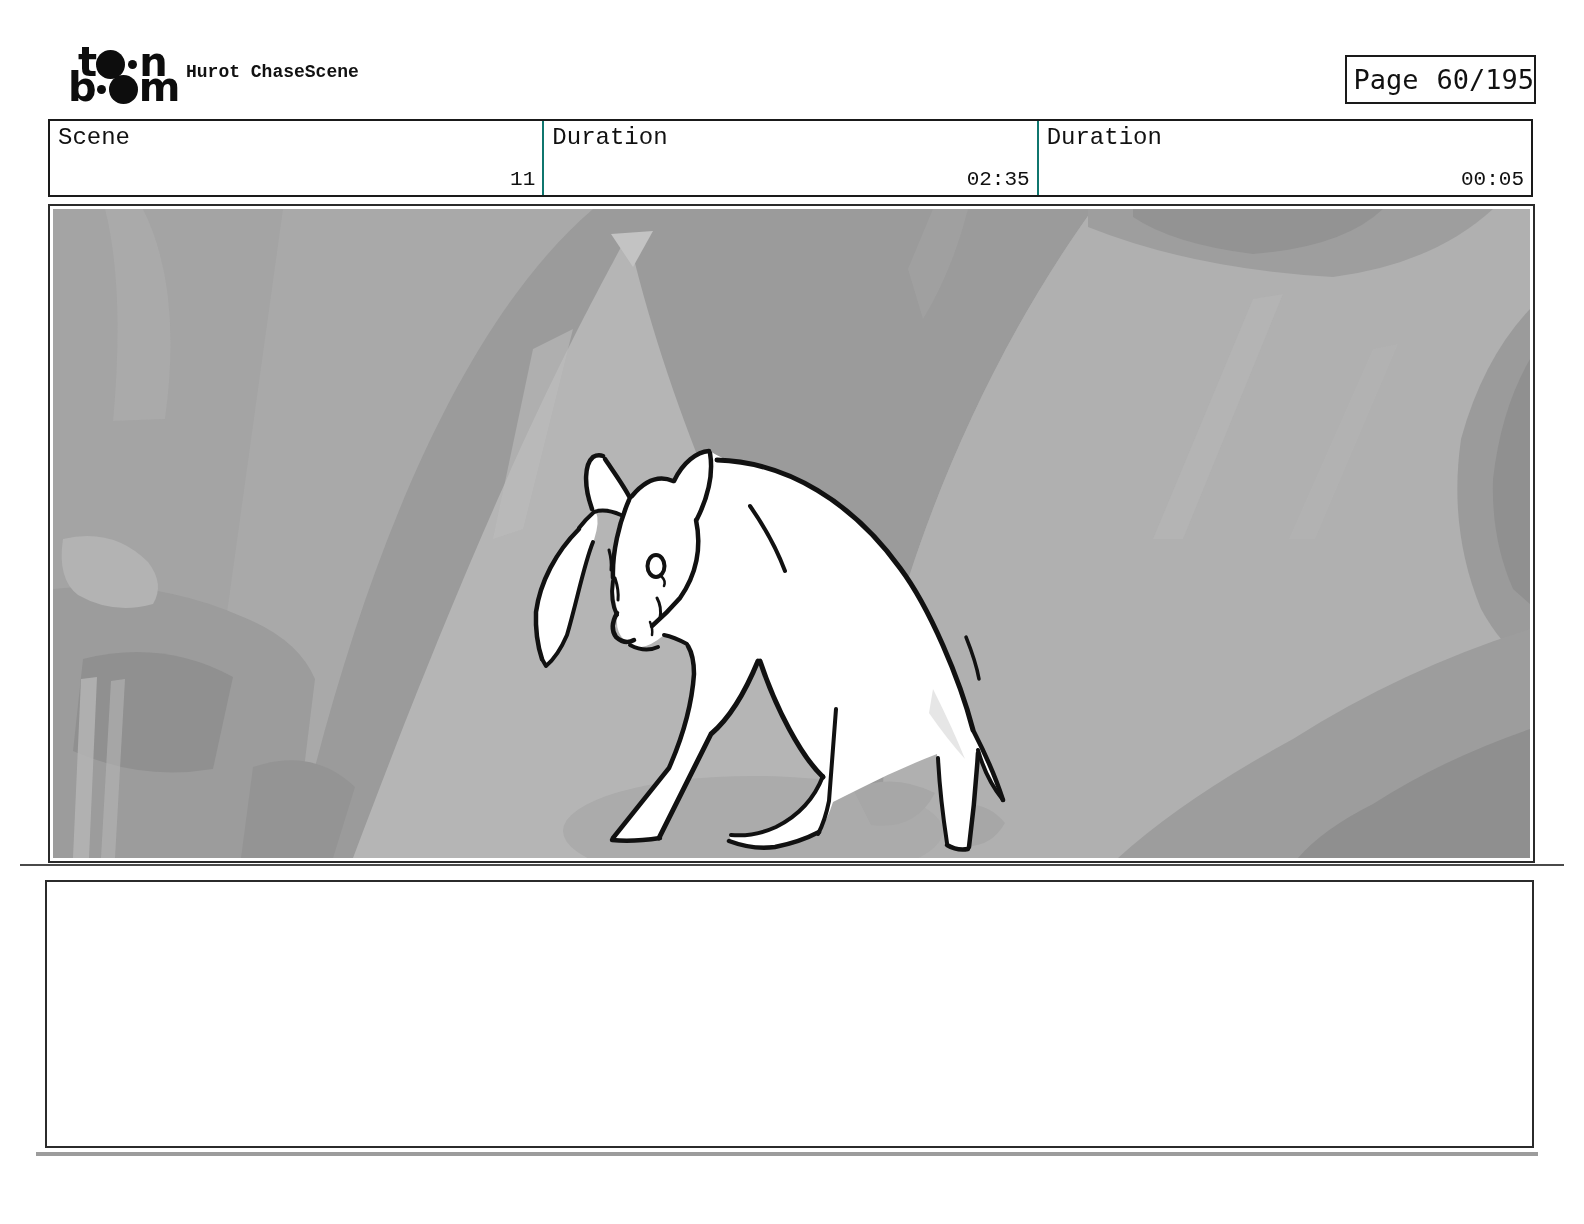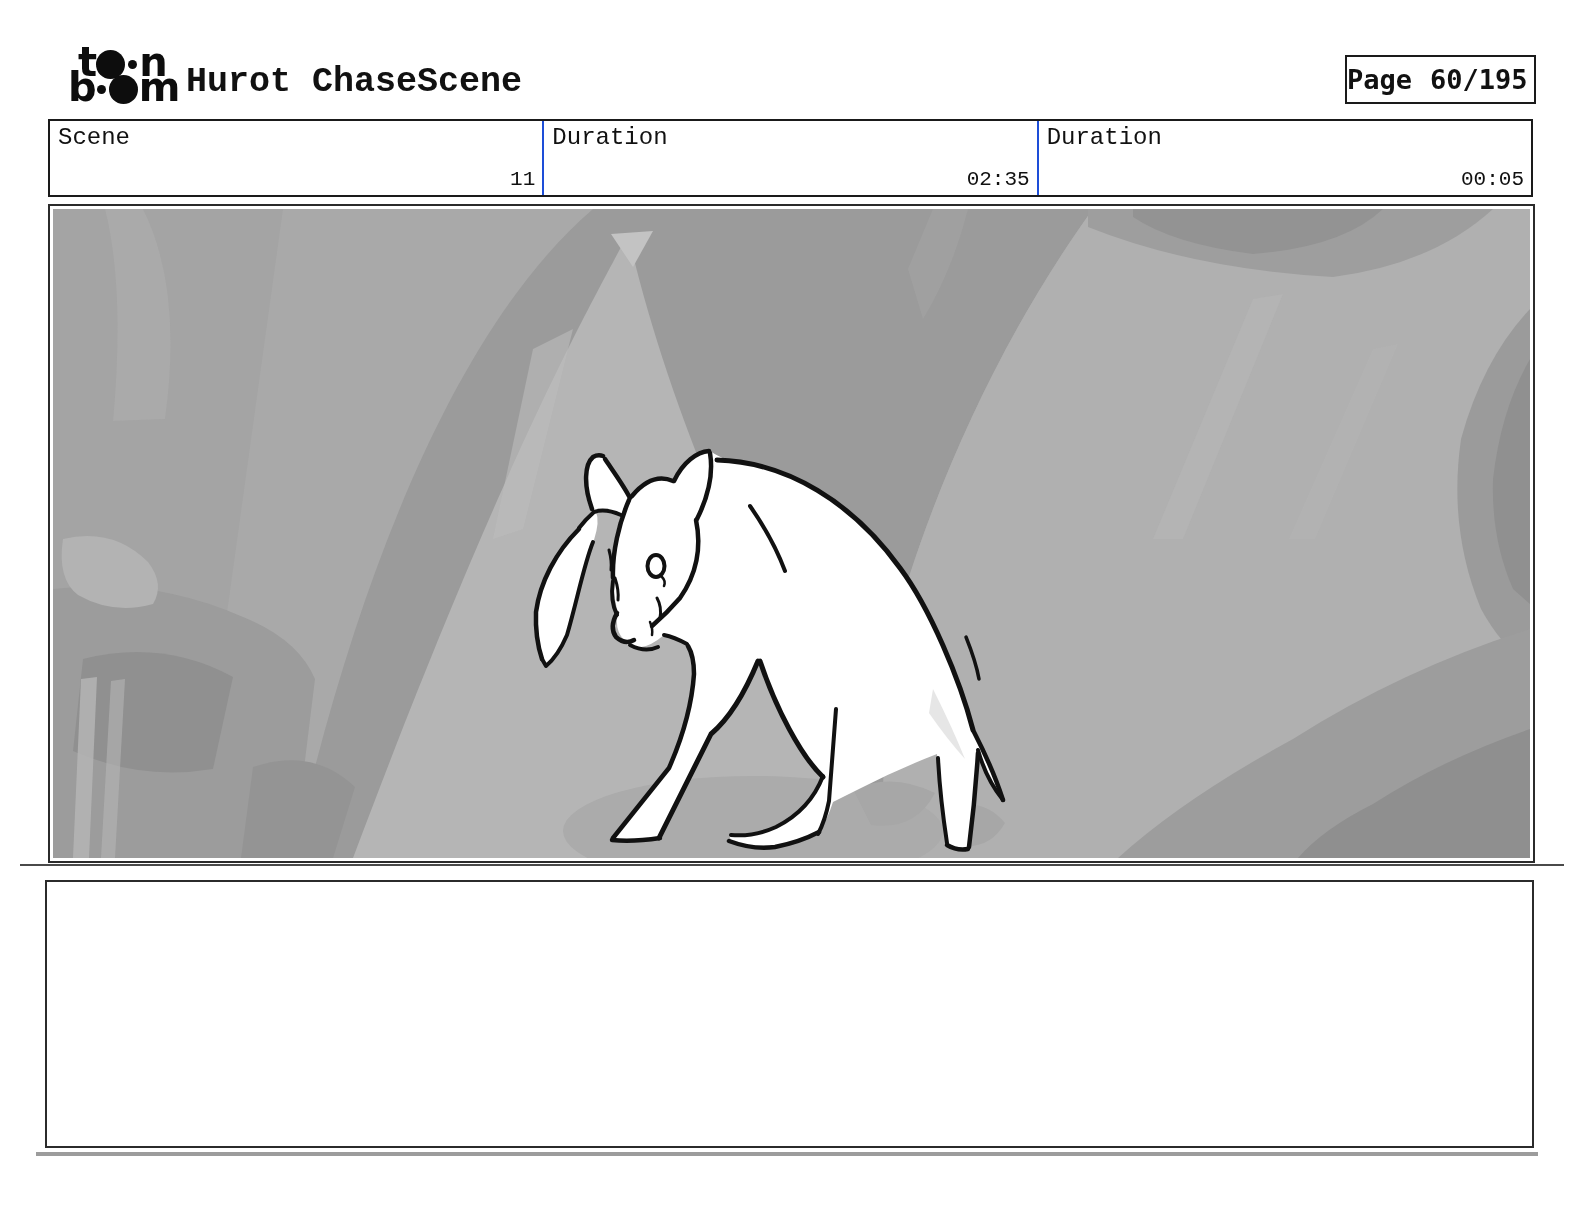--- a/index.html
+++ b/index.html
@@ -6,28 +6,28 @@
   .page{position:relative;width:1584px;height:1224px;background:#fff;overflow:hidden;
         font-family:"Liberation Mono","DejaVu Sans Mono",monospace;color:#111;}
   
   .logo{position:absolute;left:78px;top:50px;width:120px;height:60px;
         font-family:"DejaVu Sans","Liberation Sans",sans-serif;font-weight:800;color:#0d0d0d;}
   .logo-row{display:flex;align-items:center;height:29px;line-height:22px;font-size:40px;letter-spacing:-2px;}
   .logo-row.r2{margin-left:-10px;margin-top:-4px;}
   .dot-big{width:29px;height:29px;border-radius:50%;background:#0d0d0d;display:inline-block;margin:0 1px;}
   .dot-small{width:9px;height:9px;border-radius:50%;background:#0d0d0d;display:inline-block;margin:0 2px;}
   .logo-letter{display:inline-block;transform:translateY(-3px);}
-  .title{position:absolute;left:186px;top:62px;font-size:35px;font-weight:bold;letter-spacing:0px;}
+  .title{position:absolute;left:186px;top:62px;font-size:18px;font-weight:bold;letter-spacing:0px;}
   .pagebox{position:absolute;left:1345px;top:55px;width:187px;height:45px;border:2px solid #1a1a1a;
-           display:flex;align-items:center;justify-content:flex-start;gap:18px;
-           font-family:"DejaVu Sans Mono","Liberation Mono",monospace;font-weight:bold;font-size:27px;}
+           display:flex;align-items:center;justify-content:flex-end;gap:18px;
+           font-family:"DejaVu Sans Mono","Liberation Mono",monospace;font-weight:normal;font-size:27px;}
   
   .infobar{position:absolute;left:48px;top:119px;width:1485px;height:78px;display:flex;
            border:2px solid #1a1a1a;box-sizing:border-box;}
-  .cell{flex:1;position:relative;border-right:2px solid #1d4ed8;}
+  .cell{flex:1;position:relative;border-right:2px solid #0f766e;}
   .cell:last-child{border-right:none;}
   .cell .lbl{position:absolute;left:8px;top:3px;font-size:24px;}
   .cell .val{position:absolute;right:7px;bottom:4px;font-size:21px;}
   
   .panel{position:absolute;left:48px;top:204px;width:1477px;height:649px;border:2px solid #2b2b2b;
          padding:3px;background:#fff;}
   .panel svg{display:block;width:1477px;height:649px;}
   .rule{position:absolute;left:20px;top:864px;width:1544px;height:2px;background:#4a4a4a;}
   
   .caption{position:absolute;left:45px;top:880px;width:1489px;height:268px;border:2px solid #2b2b2b;

